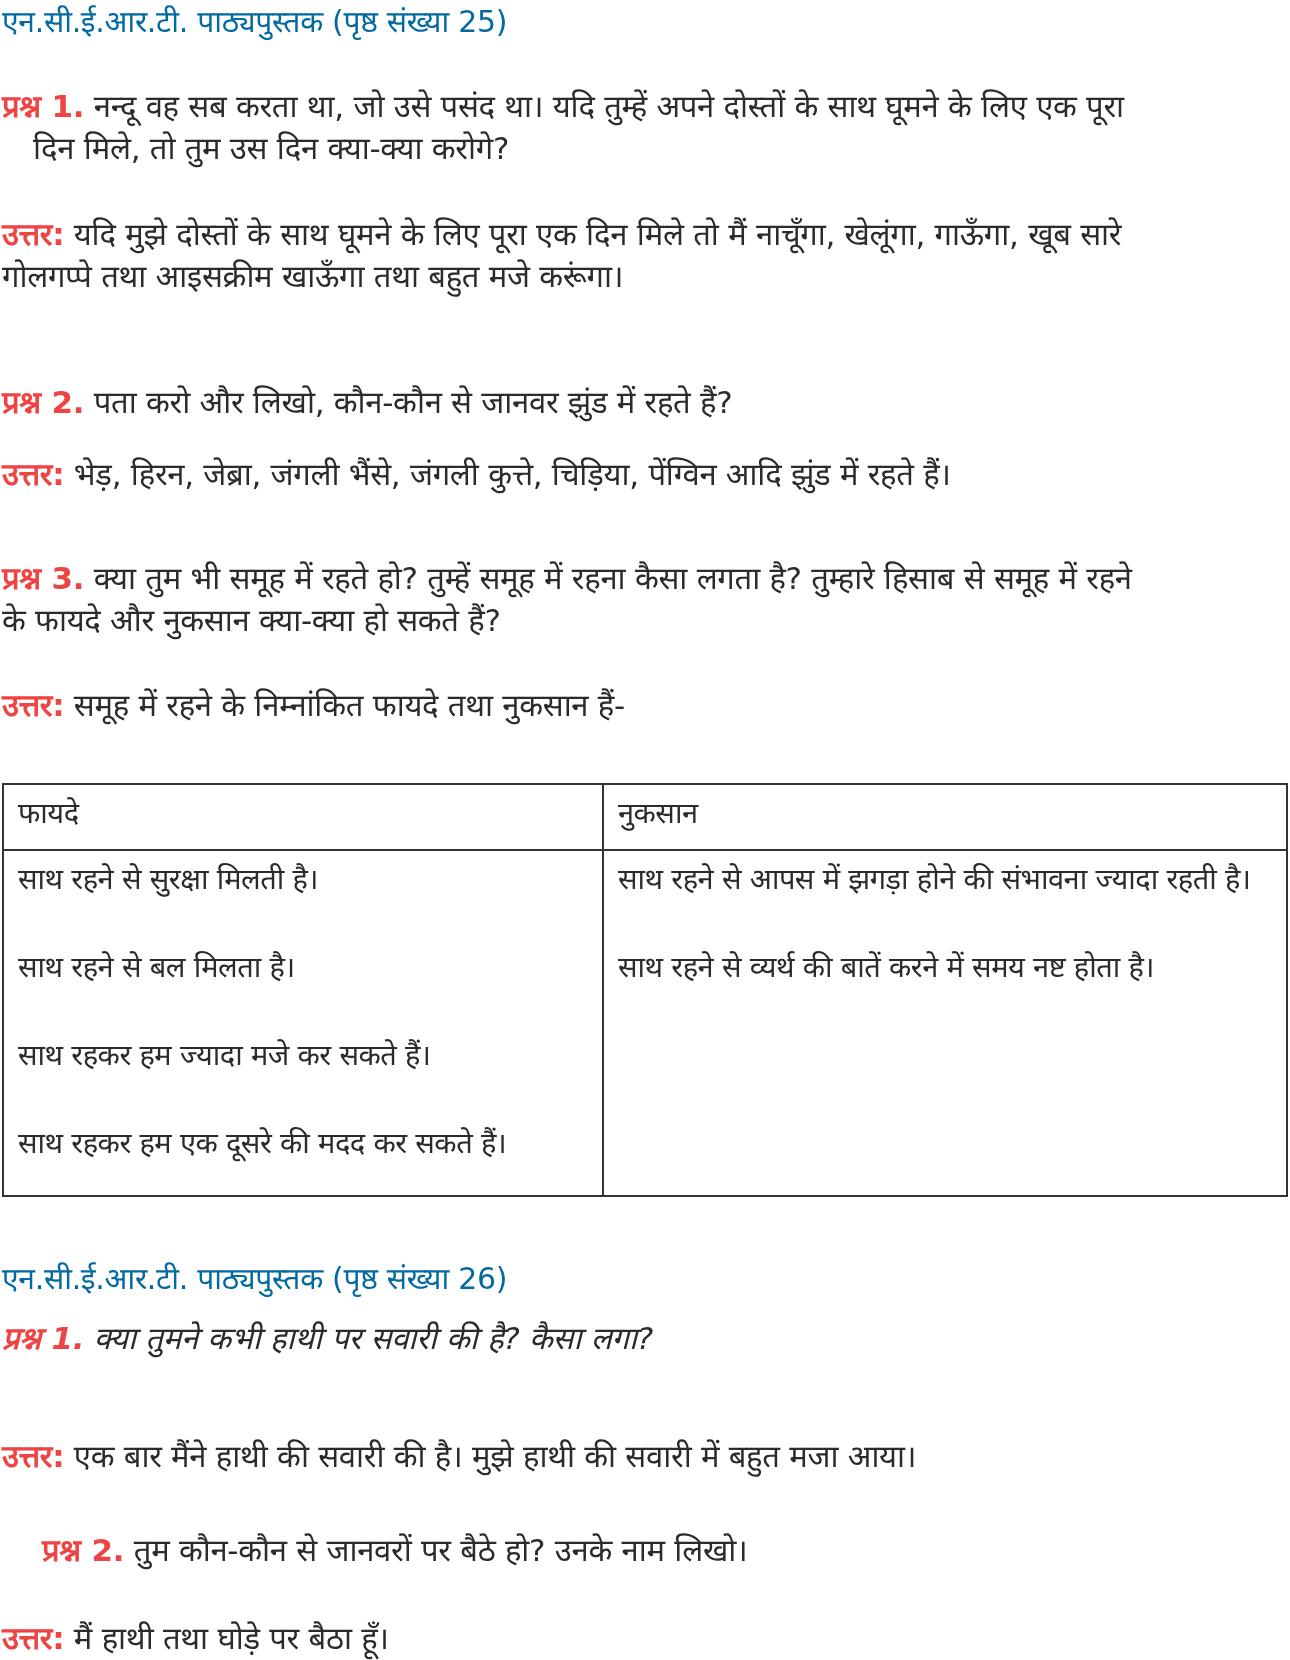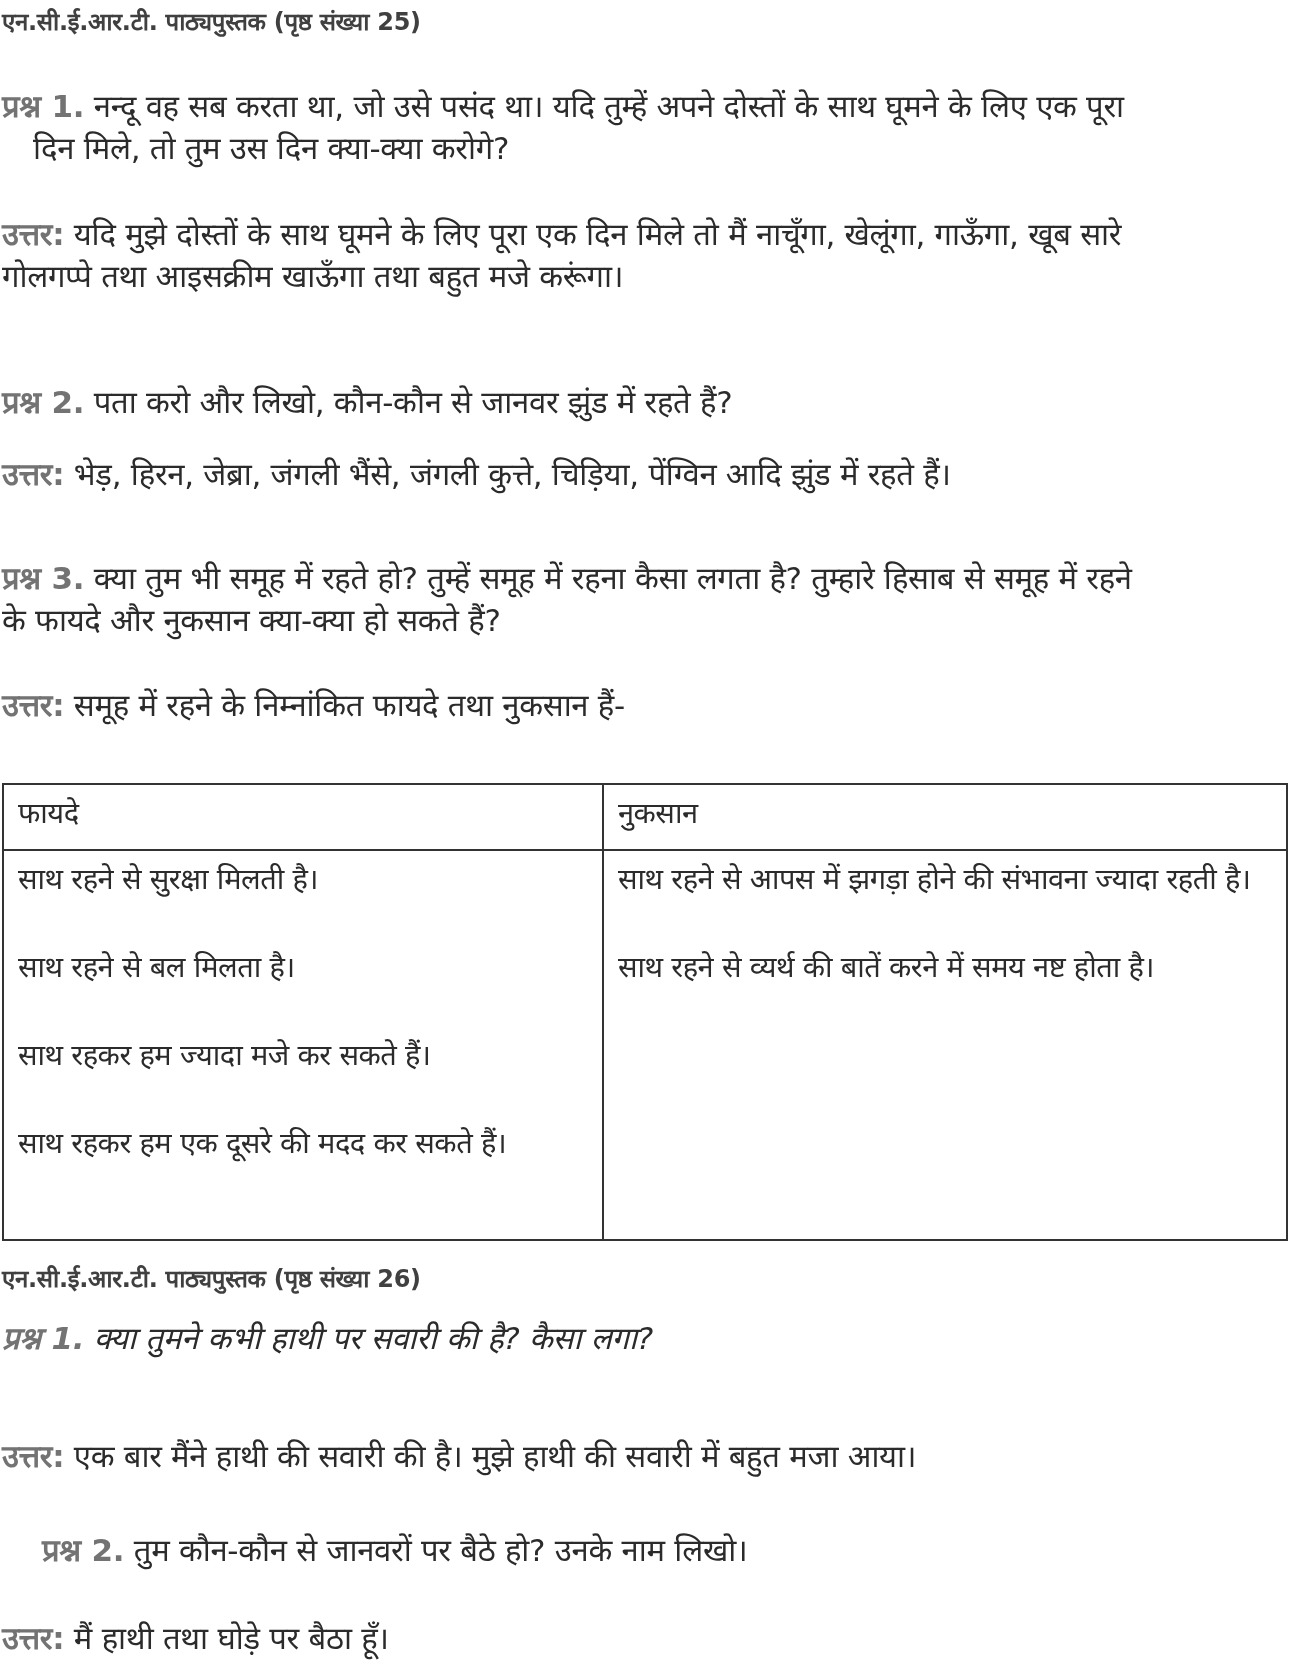--- a/index.html
+++ b/index.html
@@ -7,23 +7,23 @@
     width: 1290px; height: 1660px; overflow: hidden; position: relative;
     font-family: "DejaVu Sans", "Liberation Sans", sans-serif;
     color: #2b2b2b;
   }
   .line {
     position: absolute; left: 2px; white-space: nowrap;
     font-size: 31px; line-height: 44px;
     letter-spacing: -0.3px;
   }
   .heading {
-    color: #404040; font-weight: bold; font-size: 24px;
+    color: #0369a1; font-weight: normal; font-size: 30px;
   }
-  .label { font-weight: bold; color: #737373; }
+  .label { font-weight: bold; color: #ef4444; }
   table.tbl {
     position: absolute; left: 2px; top: 783px;
     width: 1286px; border-collapse: collapse;
     font-size: 29px; letter-spacing: -0.5px;
   }
   table.tbl td {
     border: 2px solid #333333; vertical-align: top;
     padding: 6px 14px 8px 14px; line-height: 44px;
   }
   table.tbl tr.head td { height: 50px; }
@@ -62,21 +62,21 @@
 <div class="line" style="top:683px;">
   <span class="label">उत्तर:</span><span> समूह में रहने के निम्नांकित फायदे तथा नुकसान हैं-</span>
 </div>
 
 <table class="tbl">
   <tbody>
       <tr class="head">
     <td class="c1">फायदे</td>
     <td>नुकसान</td>
   </tr>
-  <tr style="height:390px;">
+  <tr style="height:346px;">
     <td class="c1">
       <div class="cellp">साथ रहने से सुरक्षा मिलती है।</div>
       <div class="cellp">साथ रहने से बल मिलता है।</div>
       <div class="cellp">साथ रहकर हम ज्यादा मजे कर सकते हैं।</div>
       <div class="cellp">साथ रहकर हम एक दूसरे की मदद कर सकते हैं।</div>
     </td>
     <td>
       <div class="cellp">साथ रहने से आपस में झगड़ा होने की संभावना ज्यादा रहती है।</div>
       <div class="cellp">साथ रहने से व्यर्थ की बातें करने में समय नष्ट होता है।</div>
     </td>

